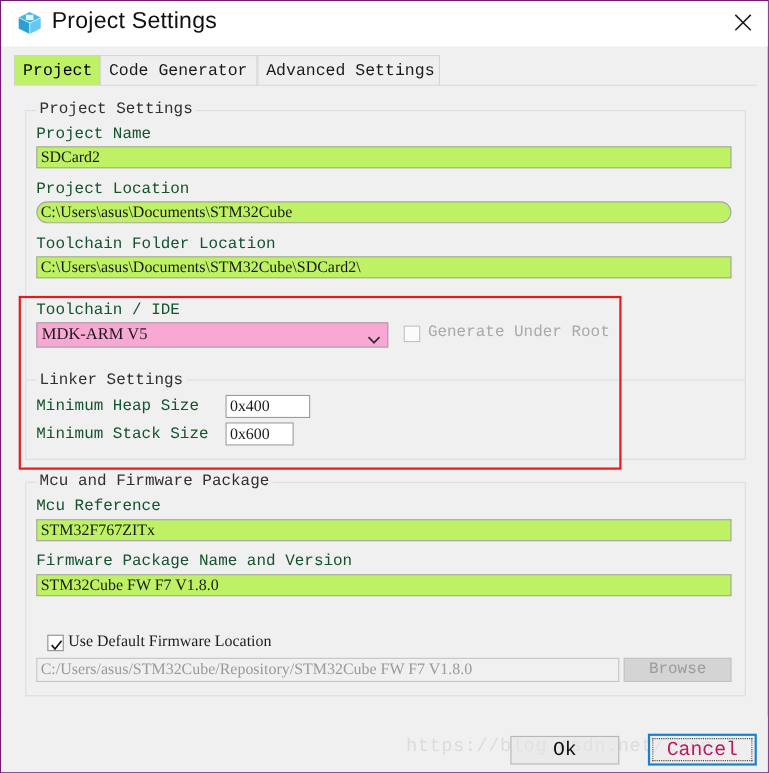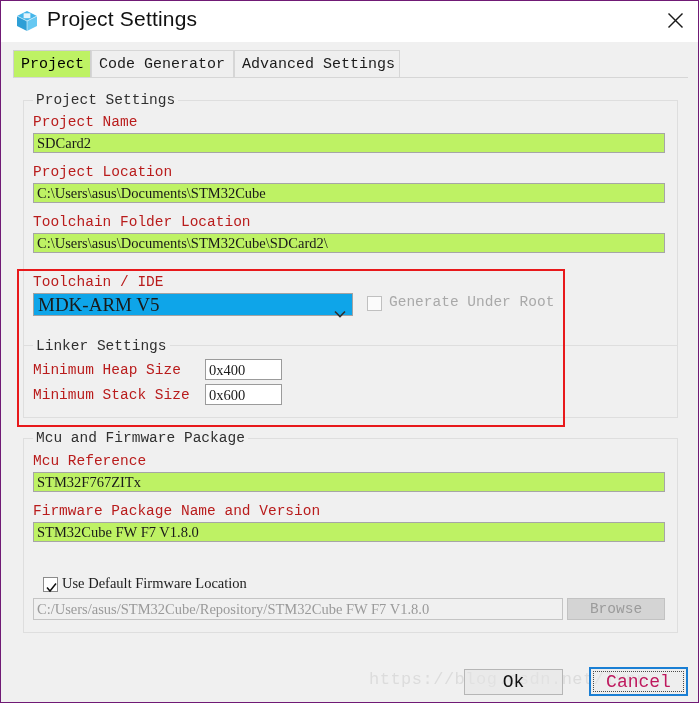--- a/index.html
+++ b/index.html
@@ -110,21 +110,21 @@
     font-size: 14.5px;
     color: #303030;
     background: #f0f0f0;
     padding: 0 3px;
     white-space: nowrap;
   }
   .field-label {
     position: absolute;
     font-family: "Liberation Mono", "DejaVu Sans Mono", monospace;
     font-size: 14.5px;
-    color: #b91c1c;
+    color: #14532d;
     white-space: nowrap;
   }
   .textfield {
     position: absolute;
     box-sizing: border-box;
     background: #bef264;
     border: 1px solid #a6a6a6;
     font-family: "Liberation Serif", "DejaVu Serif", serif;
     font-size: 14.5px;
     color: #1a1a1a;
@@ -138,26 +138,26 @@
   .textfield.boxed {
     background: #ffffff;
     border: 1px solid #9b9b9b;
   }
   .textfield.disabled { color: #9a9a9a; background:#f0f0f0; border:1px solid #c4c4c4;}
 
   
   #combo {
     position: absolute;
     box-sizing: border-box;
-    background: #0ea5e9;
+    background: #f9a8d4;
     border: 1px solid #a3a3a3;
     display: flex;
     align-items: center;
     font-family: "Liberation Serif", "DejaVu Serif", serif;
-    font-size: 19px;
+    font-size: 15px;
     color: #1a1a1a;
     padding-left: 4px;
     cursor: pointer;
   }
   #combo-arrow {
     position: absolute;
     right: 6px; top: 50%;
     transform: translateY(-50%);
     width: 12px; height: 8px;
   }
@@ -292,21 +292,21 @@
 
   <div id="content">
 
     <div class="groupbox" style="left:10px; top:22px; width:655px; height:260px;"></div>
     <div class="group-title" style="left:20px; top:14px;">Project Settings</div>
 
     <div class="field-label" style="left:20px; top:36px;">Project Name</div>
     <div class="textfield" style="left:20px; top:55px; width:632px; height:20px;">SDCard2</div>
 
     <div class="field-label" style="left:20px; top:86px;text-align:center;">Project Location</div>
-    <div class="textfield" style="left:20px; top:105px; width:632px; height:20px;">C:\Users\asus\Documents\STM32Cube</div>
+    <div class="textfield" style="left:20px; top:105px; width:632px; height:20px;border-radius:10px;">C:\Users\asus\Documents\STM32Cube</div>
 
     <div class="field-label" style="left:20px; top:136px;">Toolchain Folder Location</div>
     <div class="textfield" style="left:20px; top:155px; width:632px; height:20px;">C:\Users\asus\Documents\STM32Cube\SDCard2\</div>
 
     <div class="field-label" style="left:20px; top:196px;">Toolchain / IDE</div>
     <div id="combo" style="left:20px; top:215px; width:320px; height:23px;">
       <span>MDK-ARM V5</span>
       <span id="combo-arrow">
         <svg width="12" height="8" viewBox="0 0 12 8">
           <polyline points="1,1.5 6,6.5 11,1.5" fill="none" stroke="#303030" stroke-width="1.6"></polyline>
@@ -317,21 +317,21 @@
     <div class="chk-box disabled" style="left:354px; top:218px;"></div>
     <div class="chk-label disabled" style="left:376px; top:216px;">Generate Under Root</div>
 
     <div class="groupbox" style="left:10px; top:267px; width:655px; height:73px;"></div>
     <div class="group-title" style="left:20px; top:260px;">Linker Settings</div>
 
     <div class="field-label" style="left:20px; top:284px;">Minimum Heap Size</div>
     <div class="textfield boxed" style="left:192px; top:281px; width:77px; height:21px;">0x400</div>
 
     <div class="field-label" style="left:20px; top:309px;">Minimum Stack Size</div>
-    <div class="textfield boxed" style="left:192px; top:306px; width:77px; height:21px;">0x600</div>
+    <div class="textfield boxed" style="left:192px; top:306px; width:62px; height:21px;">0x600</div>
 
     <div class="groupbox" style="left:10px; top:360px; width:655px; height:195px;"></div>
     <div class="group-title" style="left:20px; top:352px;">Mcu and Firmware Package</div>
 
     <div class="field-label" style="left:20px; top:375px;">Mcu Reference</div>
     <div class="textfield" style="left:20px; top:394px; width:632px; height:20px;">STM32F767ZITx</div>
 
     <div class="field-label" style="left:20px; top:425px;">Firmware Package Name and Version</div>
     <div class="textfield" style="left:20px; top:444px; width:632px; height:20px;">STM32Cube FW F7 V1.8.0</div>
 

